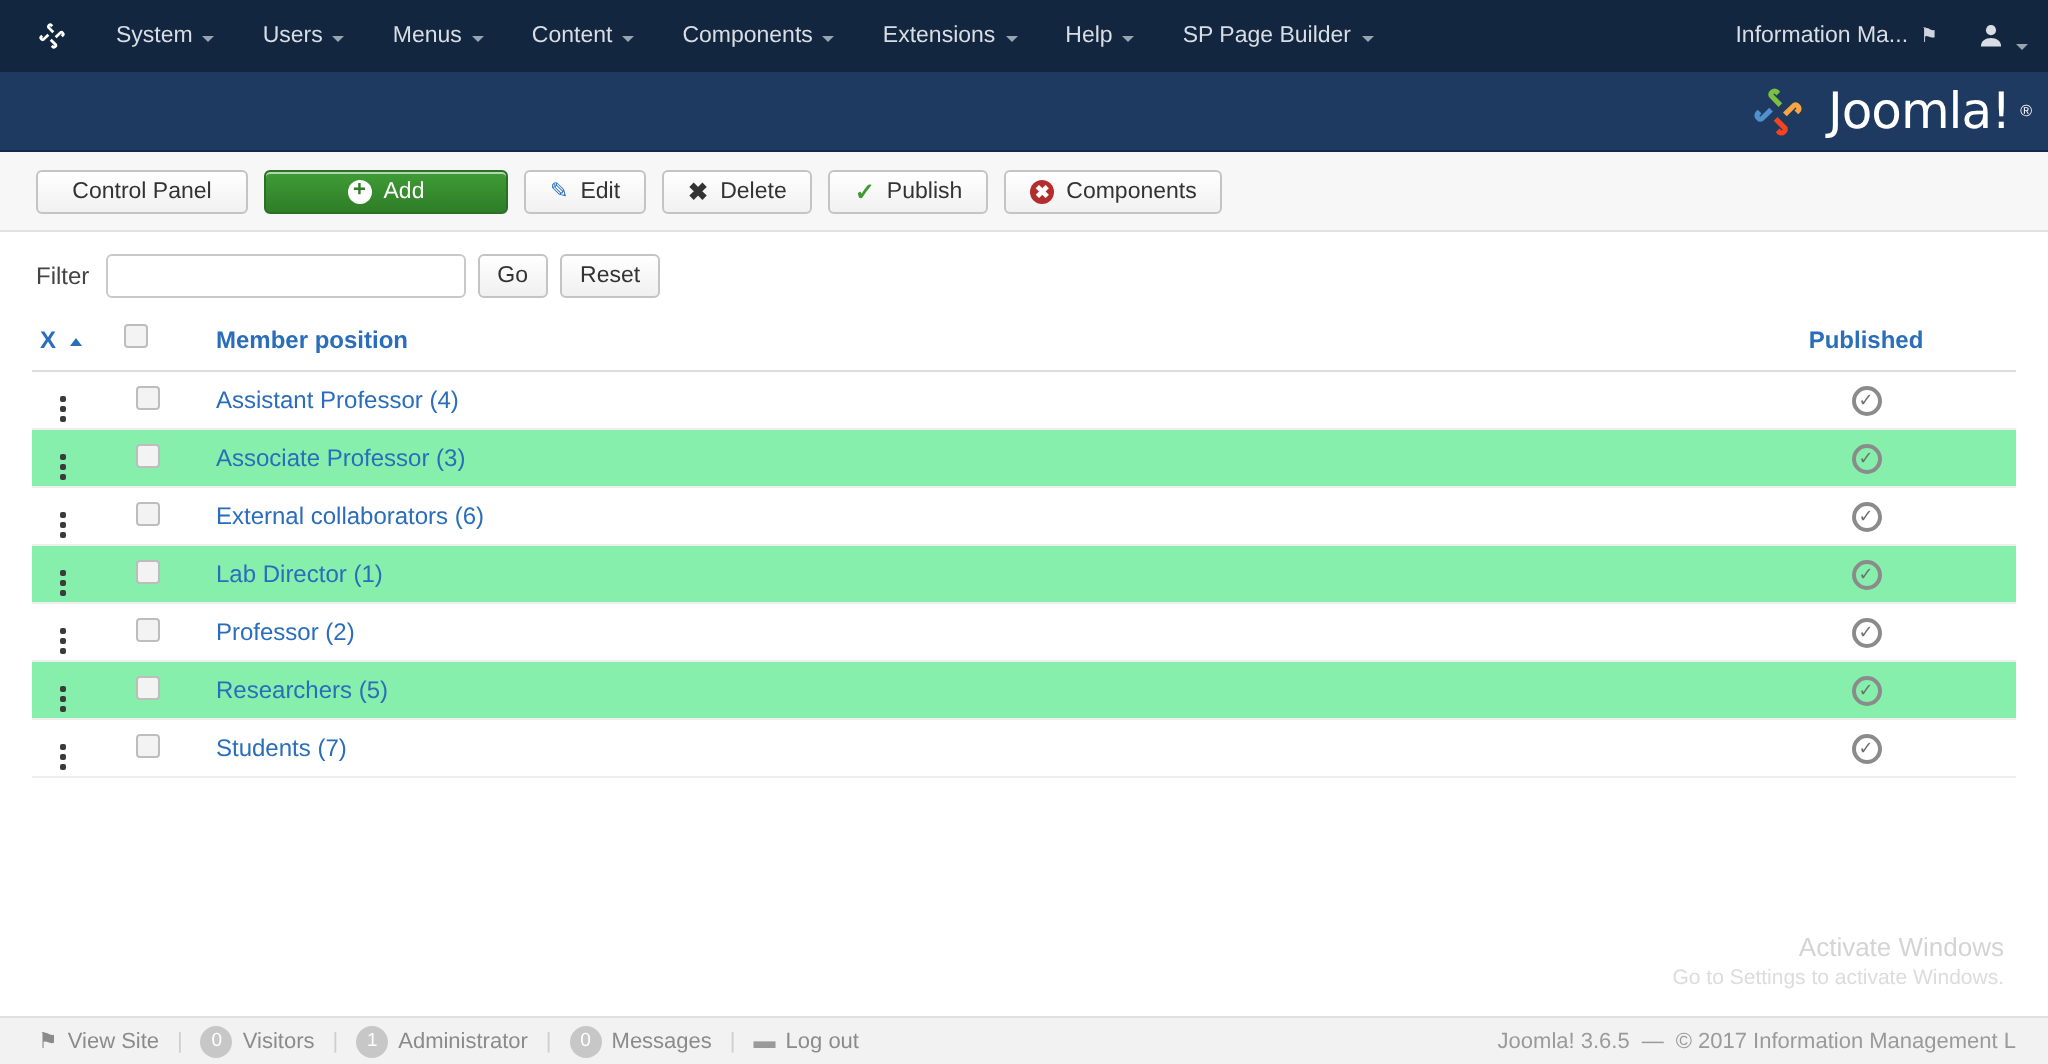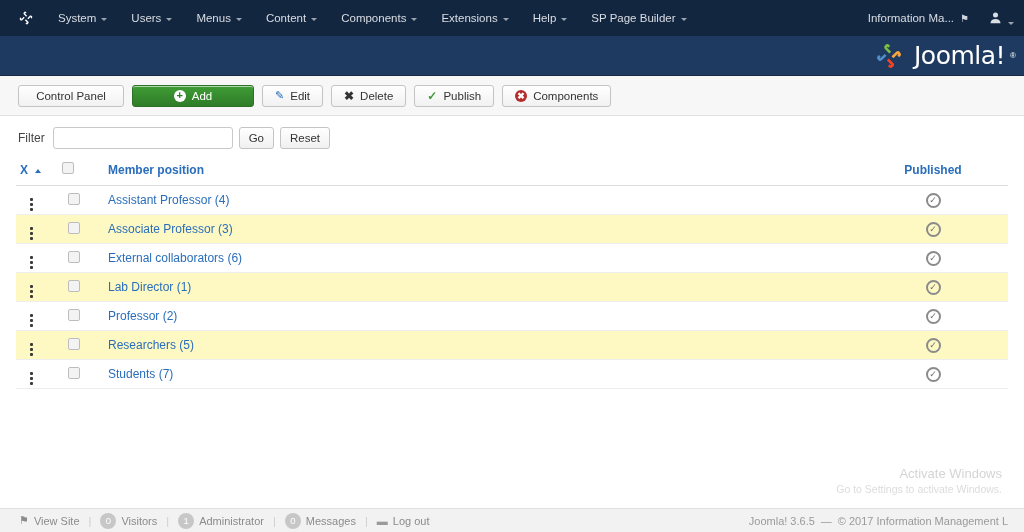--- a/index.html
+++ b/index.html
@@ -202,21 +202,21 @@
     display: inline-block;
     width: 0; height: 0;
     border-left: 3.5px solid transparent;
     border-right: 3.5px solid transparent;
     border-bottom: 4px solid #2a6ebb;
     margin-left: 4px;
     position: relative; top: -1px;
   }
   tbody tr { height: 29px; }
   tbody tr.odd { background: #ffffff; }
-  tbody tr.even { background: #fef9c3; }
+  tbody tr.even { background: #86efac; }
   tbody td {
     font-size: 12px;
     border-bottom: 1px solid #eeeeee;
     padding: 0;
     vertical-align: middle;
   }
   .td-x { text-align: left; padding-left: 14px !important; }
   .drag-dots {
     display: inline-flex; flex-direction: column; gap: 2px;
     cursor: move;

